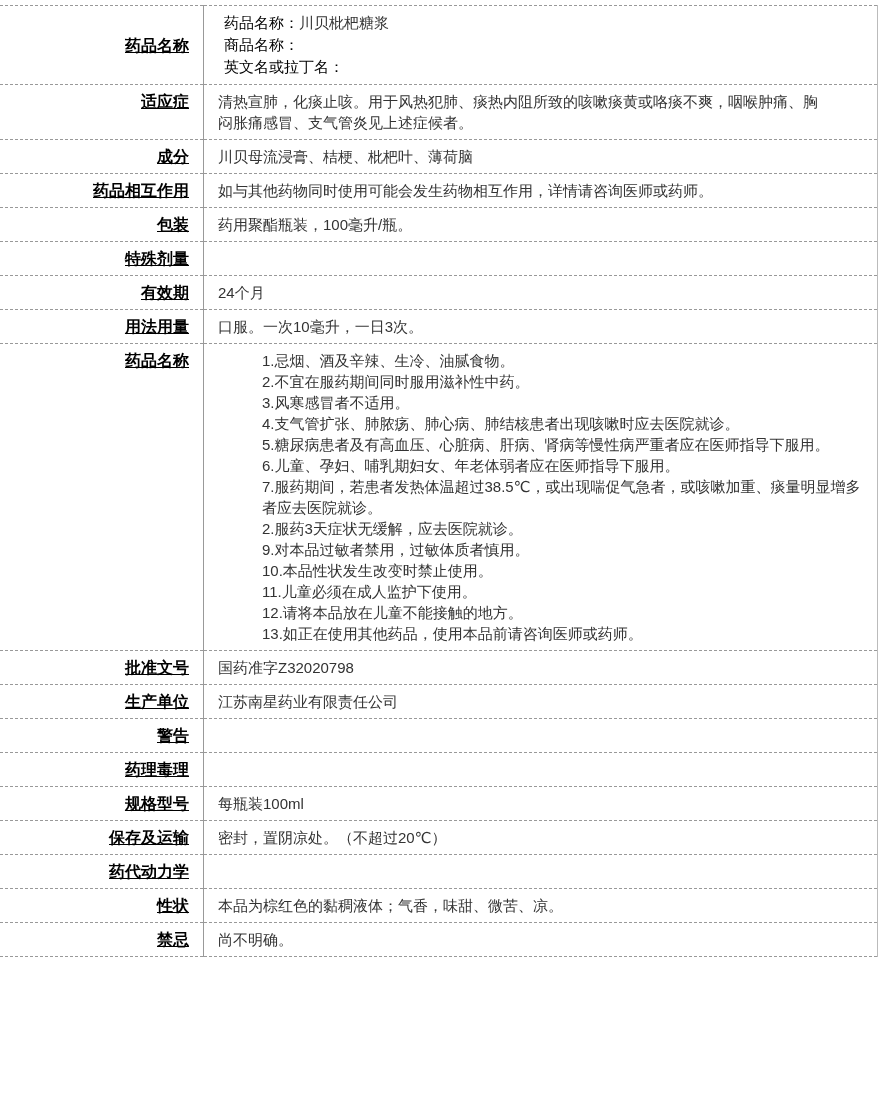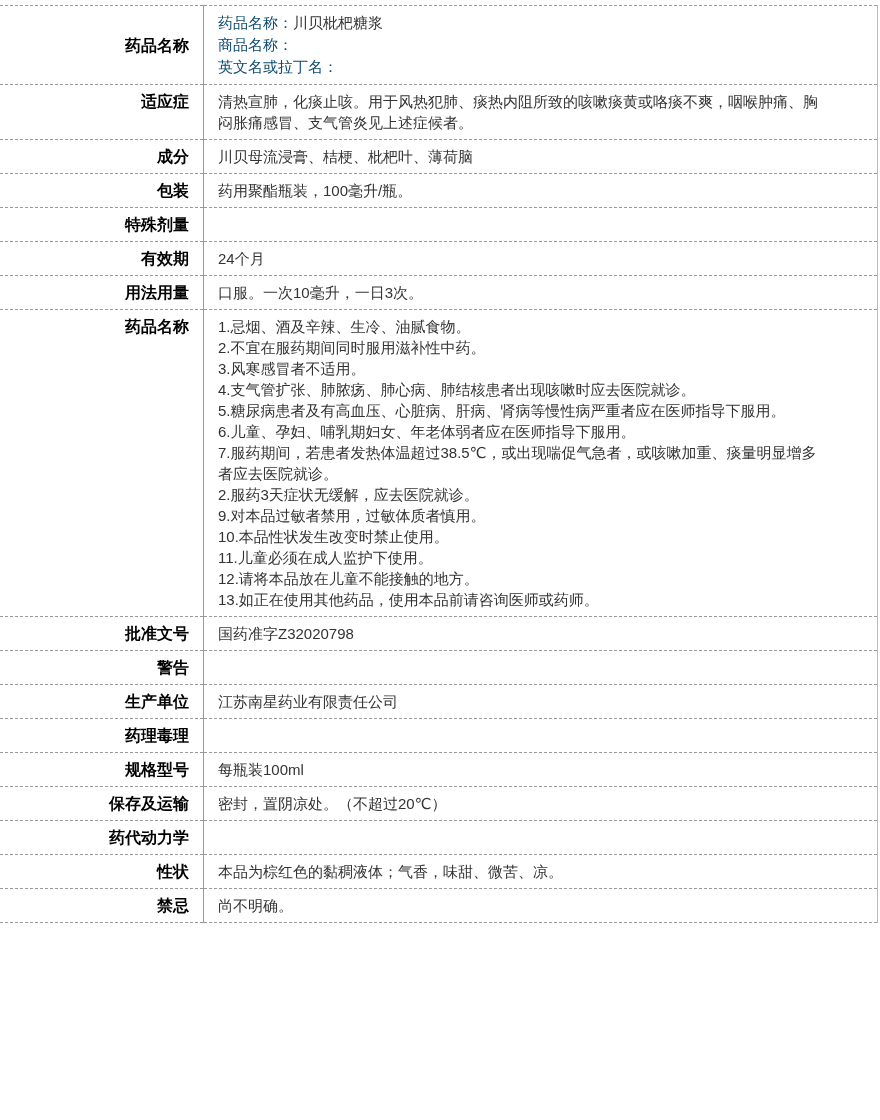--- a/index.html
+++ b/index.html
@@ -31,46 +31,49 @@
     width: 189px;
     text-align: right;
     vertical-align: top;
     font-weight: bold;
     font-size: 16px;
     color: #000000;
     line-height: 21px;
     padding: 6px 14px 6px 0;
     border-right: 1px solid #999999;
     white-space: nowrap;
+    text-decoration: underline;
   }
   tr.row-name th.label-cell {
     vertical-align: middle;
   }
   td.value-cell {
     vertical-align: top;
     font-size: 15px;
     color: #333333;
     line-height: 21px;
     padding: 6px 14px;
   }
   .value-text, .note-line, .field-line {
     max-width: 612px;
   }
   .field-line {
     line-height: 22px;
   }
   .field-key {
-    color: #0c4a6e;
+    color: #000000;
+    margin-left: 6px;
   }
   .field-value {
     color: #333333;
     margin-top: 16px;
   }
   .note-line {
     line-height: 21px;
+    margin-left: 44px;
   }
 </style>
 </head>
 <body>
 
 <div class="page">
   <table class="drug-table">
     <tbody id="table-body">
         <tr class="row-name">
     <th class="label-cell">药品名称</th>
@@ -83,20 +86,26 @@
         <tr>
     <th class="label-cell">适应症</th>
     <td class="value-cell">
             <div class="value-text">清热宣肺，化痰止咳。用于风热犯肺、痰热内阻所致的咳嗽痰黄或咯痰不爽，咽喉肿痛、胸闷胀痛感冒、支气管炎见上述症候者。</div>
           </td>
   </tr>
         <tr>
     <th class="label-cell">成分</th>
     <td class="value-cell">
             <div class="value-text">川贝母流浸膏、桔梗、枇杷叶、薄荷脑</div>
+          </td>
+  </tr>
+        <tr>
+    <th class="label-cell">药品相互作用</th>
+    <td class="value-cell">
+            <div class="value-text">如与其他药物同时使用可能会发生药物相互作用，详情请咨询医师或药师。</div>
           </td>
   </tr>
         <tr>
     <th class="label-cell">包装</th>
     <td class="value-cell">
             <div class="value-text">药用聚酯瓶装，100毫升/瓶。</div>
           </td>
   </tr>
         <tr>
     <th class="label-cell">特殊剂量</th>
@@ -134,29 +143,29 @@
             <div class="note-line">13.如正在使用其他药品，使用本品前请咨询医师或药师。</div>
           </td>
   </tr>
         <tr>
     <th class="label-cell">批准文号</th>
     <td class="value-cell">
             <div class="value-text">国药准字Z32020798</div>
           </td>
   </tr>
         <tr>
+    <th class="label-cell">生产单位</th>
+    <td class="value-cell">
+            <div class="value-text">江苏南星药业有限责任公司</div>
+          </td>
+  </tr>
+        <tr>
     <th class="label-cell">警告</th>
     <td class="value-cell">
             <div class="value-text"></div>
-          </td>
-  </tr>
-        <tr>
-    <th class="label-cell">生产单位</th>
-    <td class="value-cell">
-            <div class="value-text">江苏南星药业有限责任公司</div>
           </td>
   </tr>
         <tr>
     <th class="label-cell">药理毒理</th>
     <td class="value-cell">
             <div class="value-text"></div>
           </td>
   </tr>
         <tr>
     <th class="label-cell">规格型号</th>

